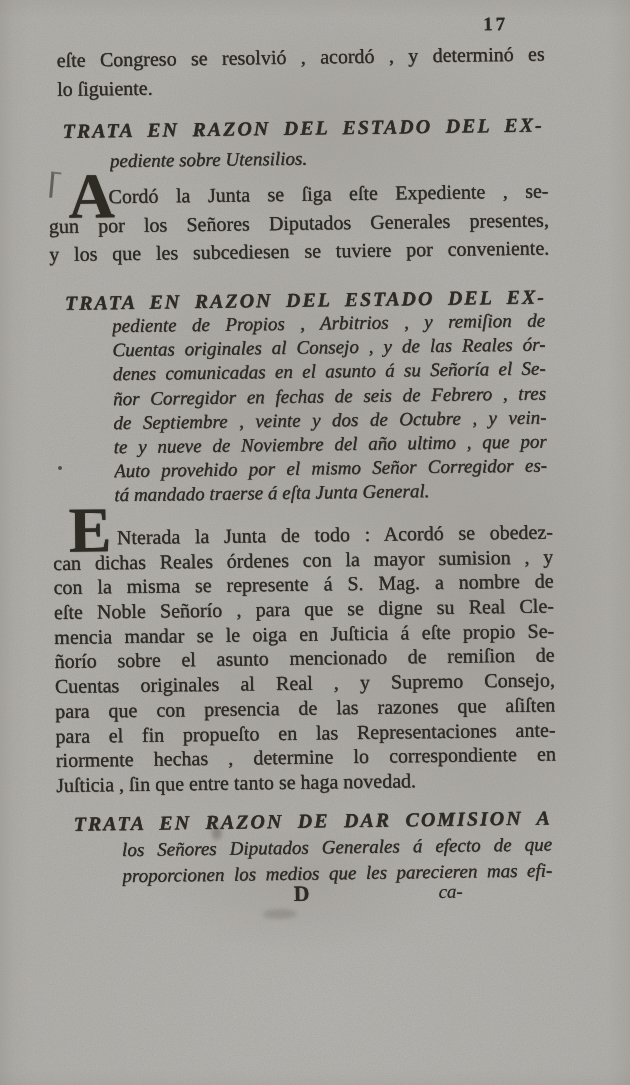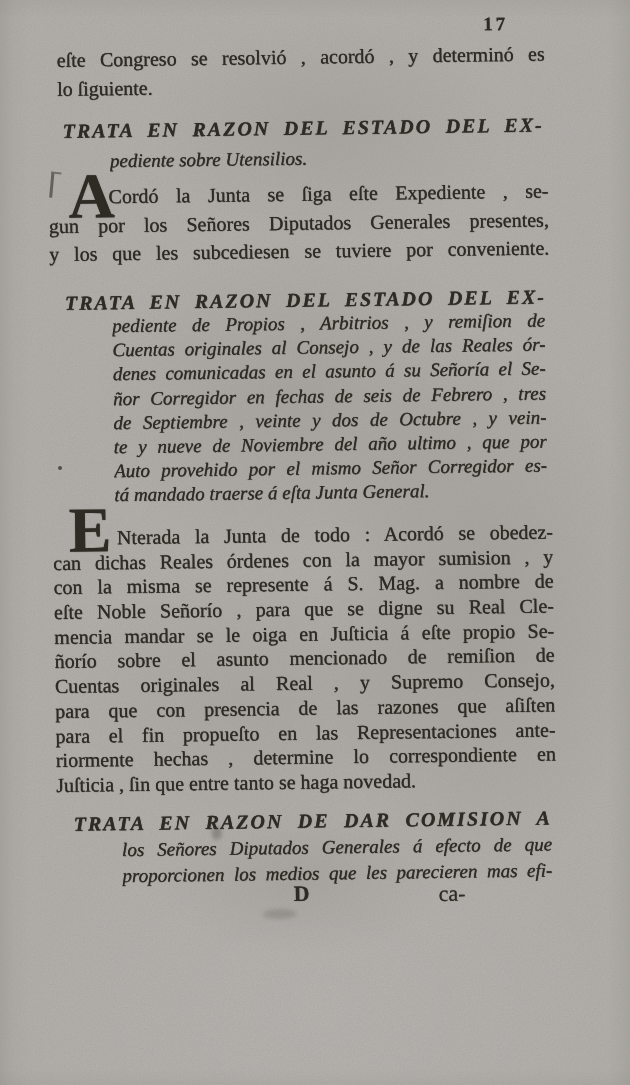--- a/index.html
+++ b/index.html
@@ -71,21 +71,21 @@
   .dropE { left:16px; top:499px; }
 
   .pageno {
     position:absolute; left:437px; top:19px;
     font-size:19px; letter-spacing:3px; font-weight:bold;
     text-shadow:0 0 0.7px rgba(46,42,36,0.85);
   }
   .sigline { position:absolute; left:0; top:884px; width:500px; height:28px; }
   .sig { position:absolute; left:236px; top:0; font-size:22px; font-weight:bold;
          text-shadow:0 0 0.8px rgba(46,42,36,0.9); }
-  .catch { position:absolute; left:381px; top:2px; font-size:22px;
+  .catch { position:absolute; left:381px; top:2px; font-style:italic; font-size:19px;
            text-shadow:0 0 0.7px rgba(46,42,36,0.8); }
 
   
   .smudge-bracket {
     position:absolute; left:2px; top:172px; width:7px; height:24px;
     border-left:3px solid rgba(42,38,32,0.55); border-top:2px solid rgba(42,38,32,0.45);
     transform:rotate(6deg);
   }
   .speck1 { position:absolute; left:6px; top:466px; width:4px; height:4px;
             background:rgba(42,38,32,0.7); border-radius:50%; }

